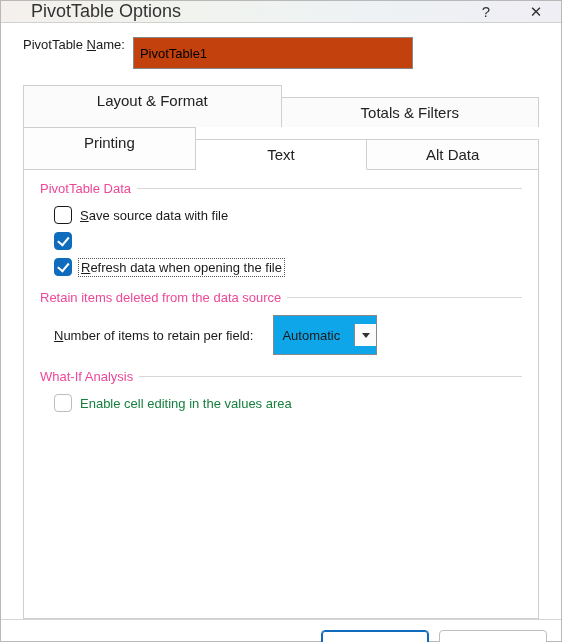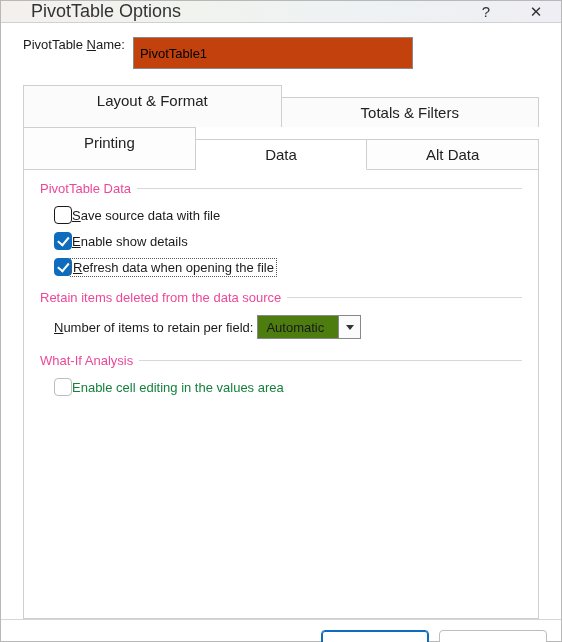--- a/index.html
+++ b/index.html
@@ -111,20 +111,21 @@
   }
   .fieldset-legend .line {
     flex: 1;
     height: 1px;
     background: #d8d8d8;
     margin-left: 6px;
   }
   .opt-row {
     display: flex;
     align-items: center;
+    gap: 8px;
     margin: 4px 0 8px 14px;
   }
   .check {
     width: 18px; height: 18px;
     border: 1.5px solid #1a1a1a;
     border-radius: 4px;
     display: inline-flex;
     align-items: center;
     justify-content: center;
     background: #fff;
@@ -148,29 +149,29 @@
   .opt-label.disabled { color: #15803d; }
   .opt-label.focused {
     outline: 1px dotted #555;
     outline-offset: 1px;
     padding: 0 1px;
   }
   .u { text-decoration: underline; }
   .select-row {
     display: flex;
     align-items: center;
-    gap: 4px;
+    gap: 20px;
     margin: 2px 0 0 14px;
   }
   .combo {
     display: flex;
     align-items: center;
-    height: 24px;
+    height: 40px;
     border: 1px solid #888;
-    background: #4d7c0f;
+    background: #0ea5e9;
   }
   .combo-text {
     padding: 0 8px;
     min-width: 80px;
   }
   .combo-btn {
     width: 22px; height: 22px;
     border-left: 1px solid #888;
     display: flex; align-items: center; justify-content: center;
     background: #fbfbfb;
@@ -229,38 +230,37 @@
       <input type="text" value="PivotTable1" style="">
     </div>
 
     <div class="tabs-wrap">
       <div class="tabs-row tabs-row1">
         <div class="tab inactive-upper">Layout &amp; Format</div>
         <div class="tab inactive-upper">Totals &amp; Filters</div>
       </div>
       <div class="tabs-row tabs-row2">
         <div class="tab">Printing</div>
-        <div class="tab active">Data</div>
+        <div class="tab active">Text</div>
         <div class="tab">Alt Data</div>
       </div>
 
       <div class="tabpanel">
 
         <div class="fieldset">
           <div class="fieldset-legend">
             <span>PivotTable Data</span>
             <span class="line"></span>
           </div>
           <div class="opt-row">
             <span class="check"></span>
             <span class="opt-label"><span class="u">S</span><span>ave source data with file</span></span>
           </div>
           <div class="opt-row">
             <span class="check checked"></span>
-            <span class="opt-label"><span class="u">E</span><span>nable show details</span></span>
           </div>
           <div class="opt-row">
             <span class="check checked"></span>
             <span class="opt-label focused"><span class="u">R</span><span>efresh data when opening the file</span></span>
           </div>
         </div>
 
         <div class="fieldset">
           <div class="fieldset-legend">
             <span>Retain items deleted from the data source</span>

